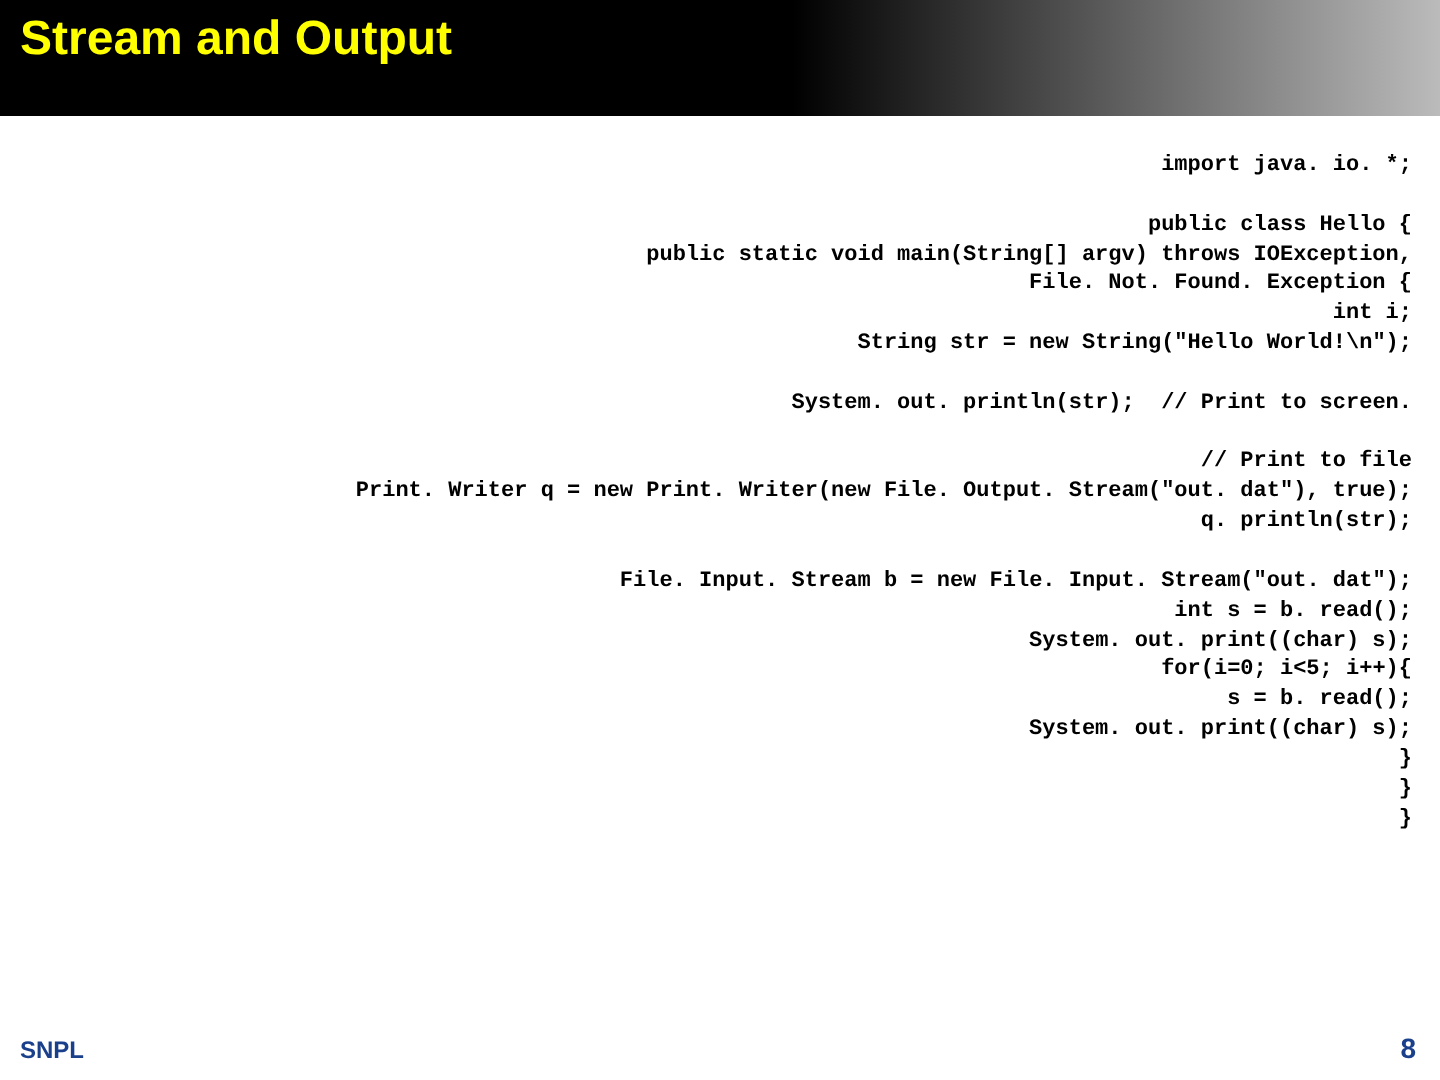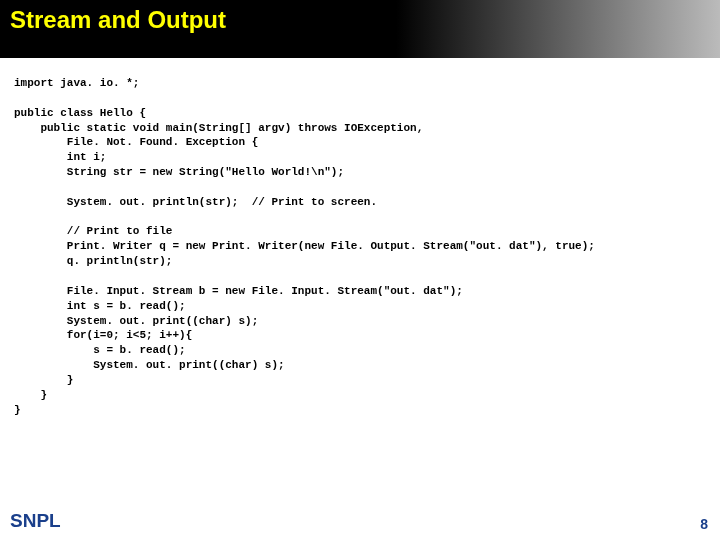--- a/index.html
+++ b/index.html
@@ -23,38 +23,39 @@
     padding: 6px 10px 0 10px;
     color: #ffff00;
     font-size: 24px;
     font-weight: bold;
     font-family: Arial, Helvetica, sans-serif;
   }
   .body-area {
     position: relative;
     width: 100%;
     height: 482px;
+    text-align: right;
   }
   pre.code {
     margin: 0;
     padding: 18px 14px 0 14px;
     font-family: "Courier New", Courier, monospace;
     font-size: 11px;
     line-height: 1.35;
     font-weight: bold;
     color: #000;
     white-space: pre;
   }
   .footer-left {
     position: absolute;
     left: 10px;
     bottom: 8px;
     color: #1a3f8b;
     font-weight: bold;
-    font-size: 19px;
+    font-size: 12px;
     font-family: Arial, Helvetica, sans-serif;
   }
   .footer-right {
     position: absolute;
     right: 12px;
     bottom: 8px;
     color: #1a3f8b;
     font-weight: bold;
     font-size: 14px;
     font-family: Arial, Helvetica, sans-serif;

